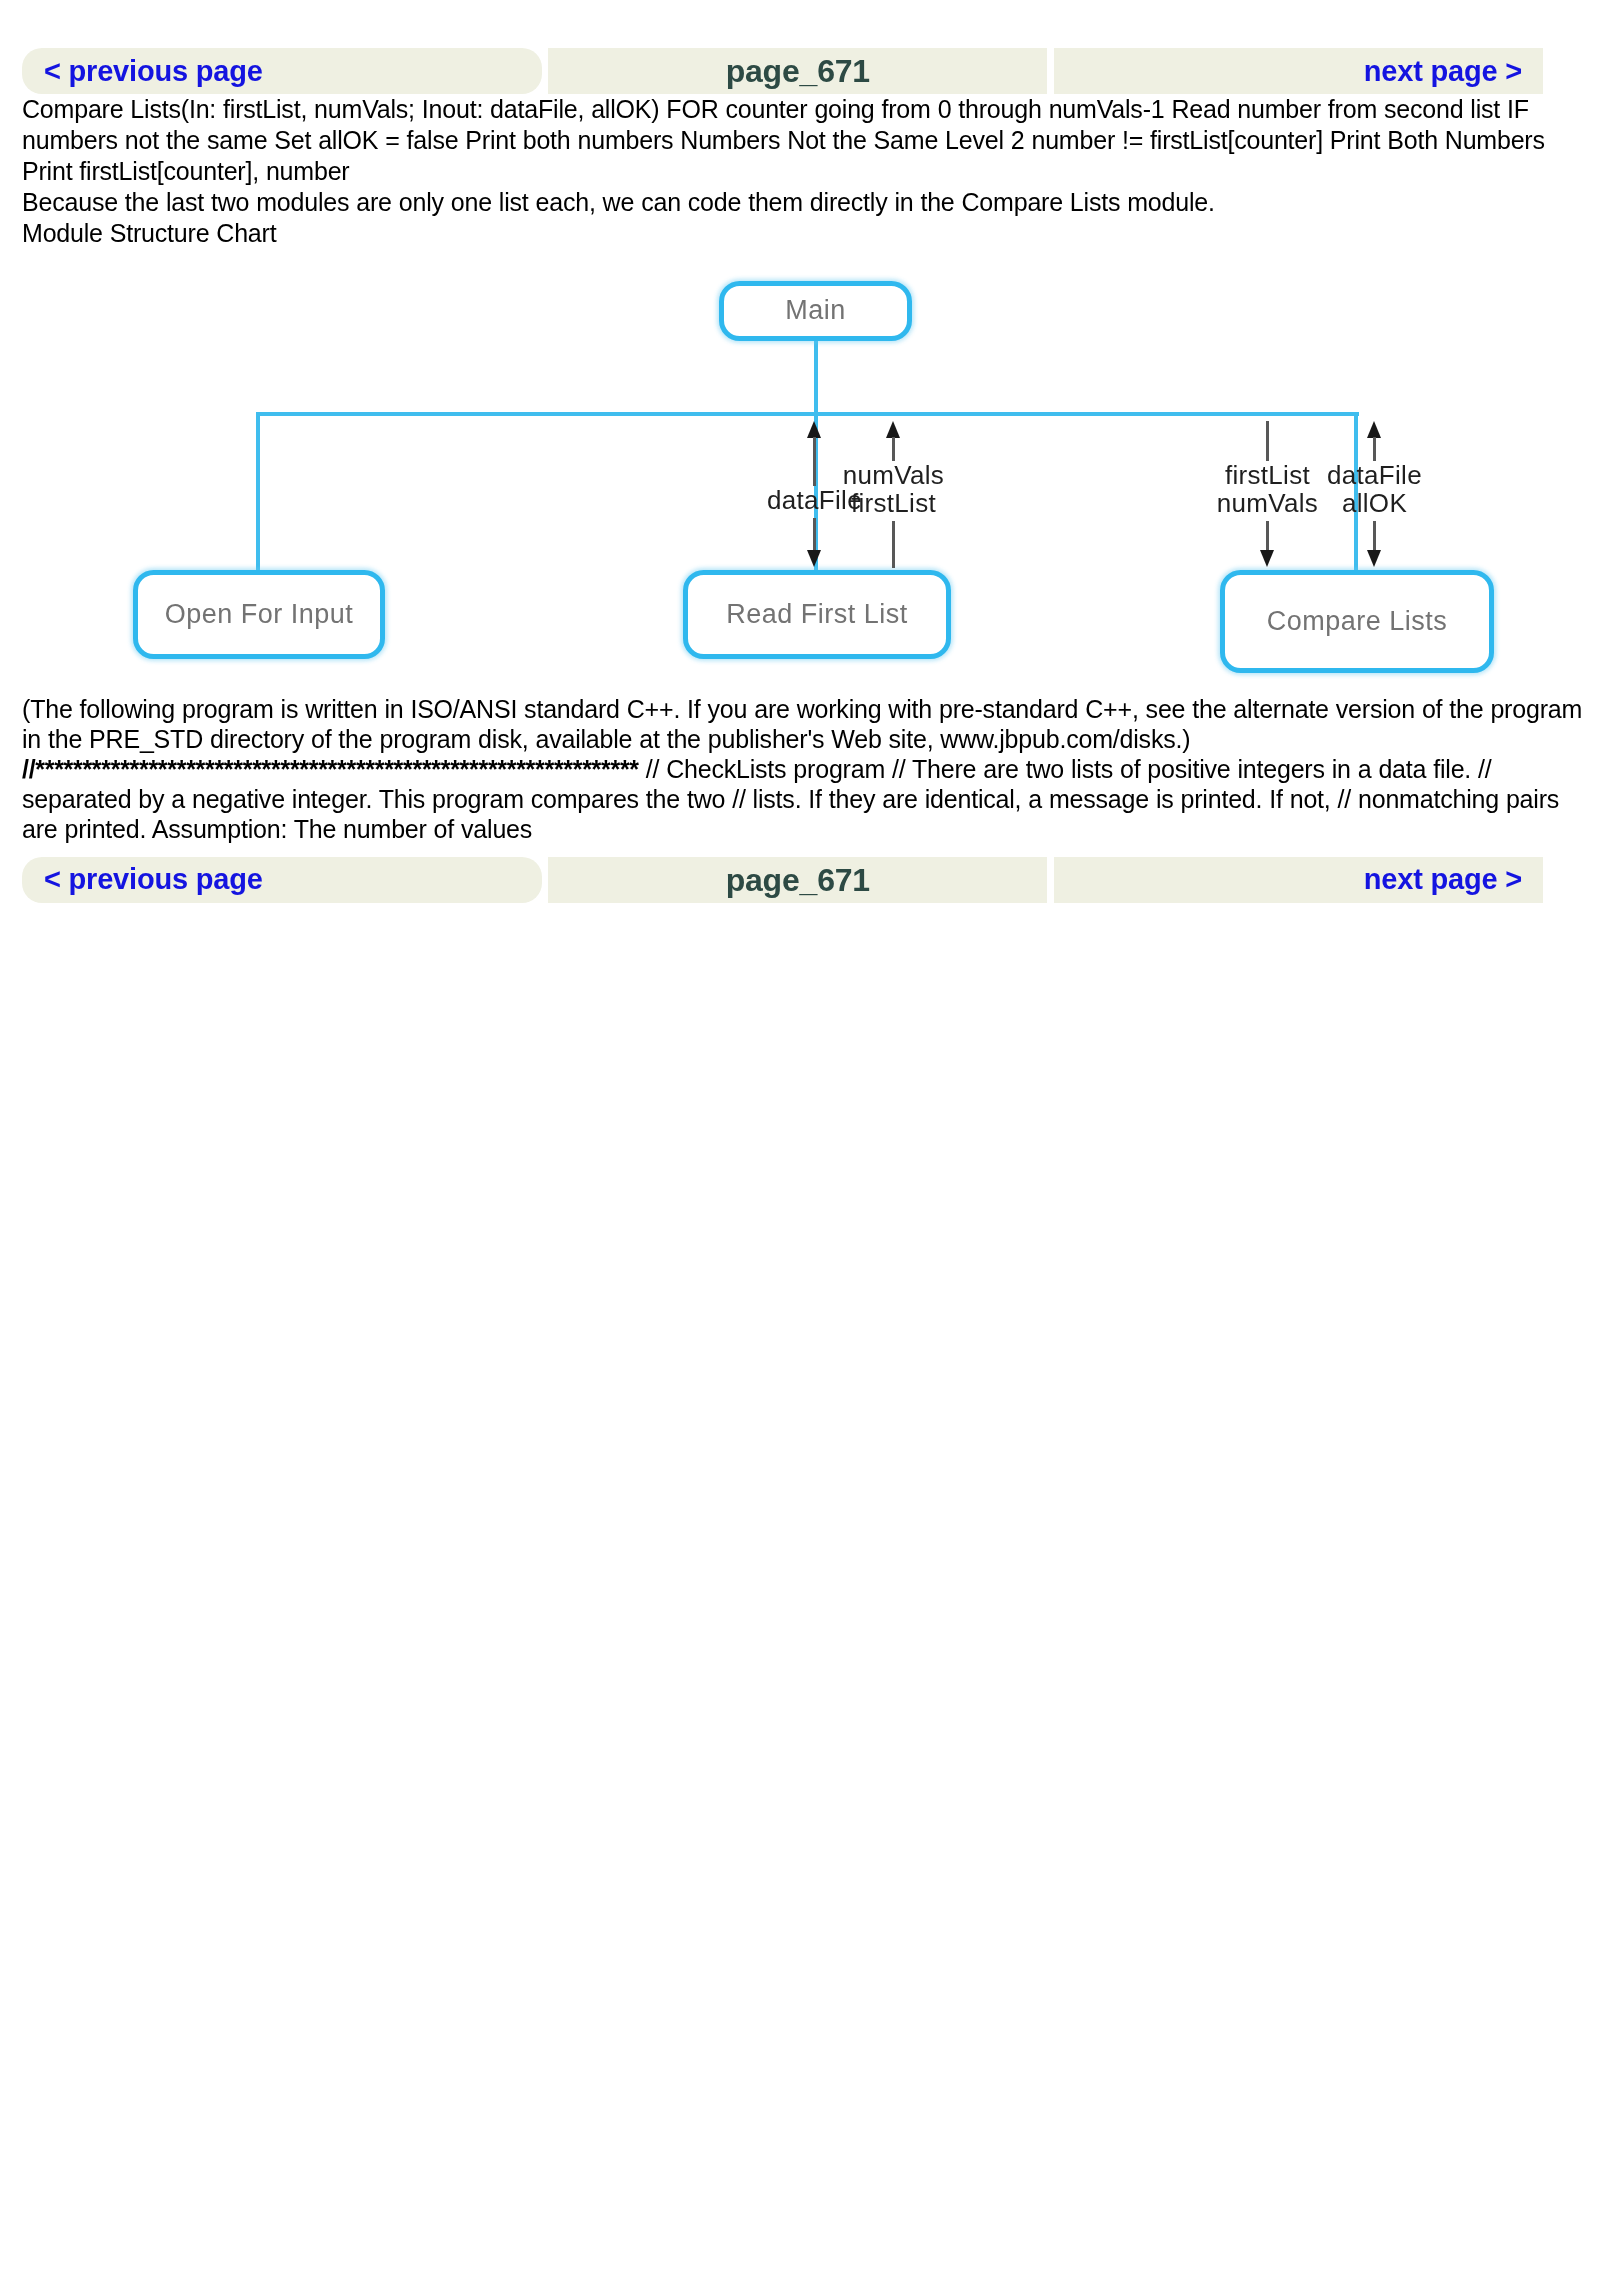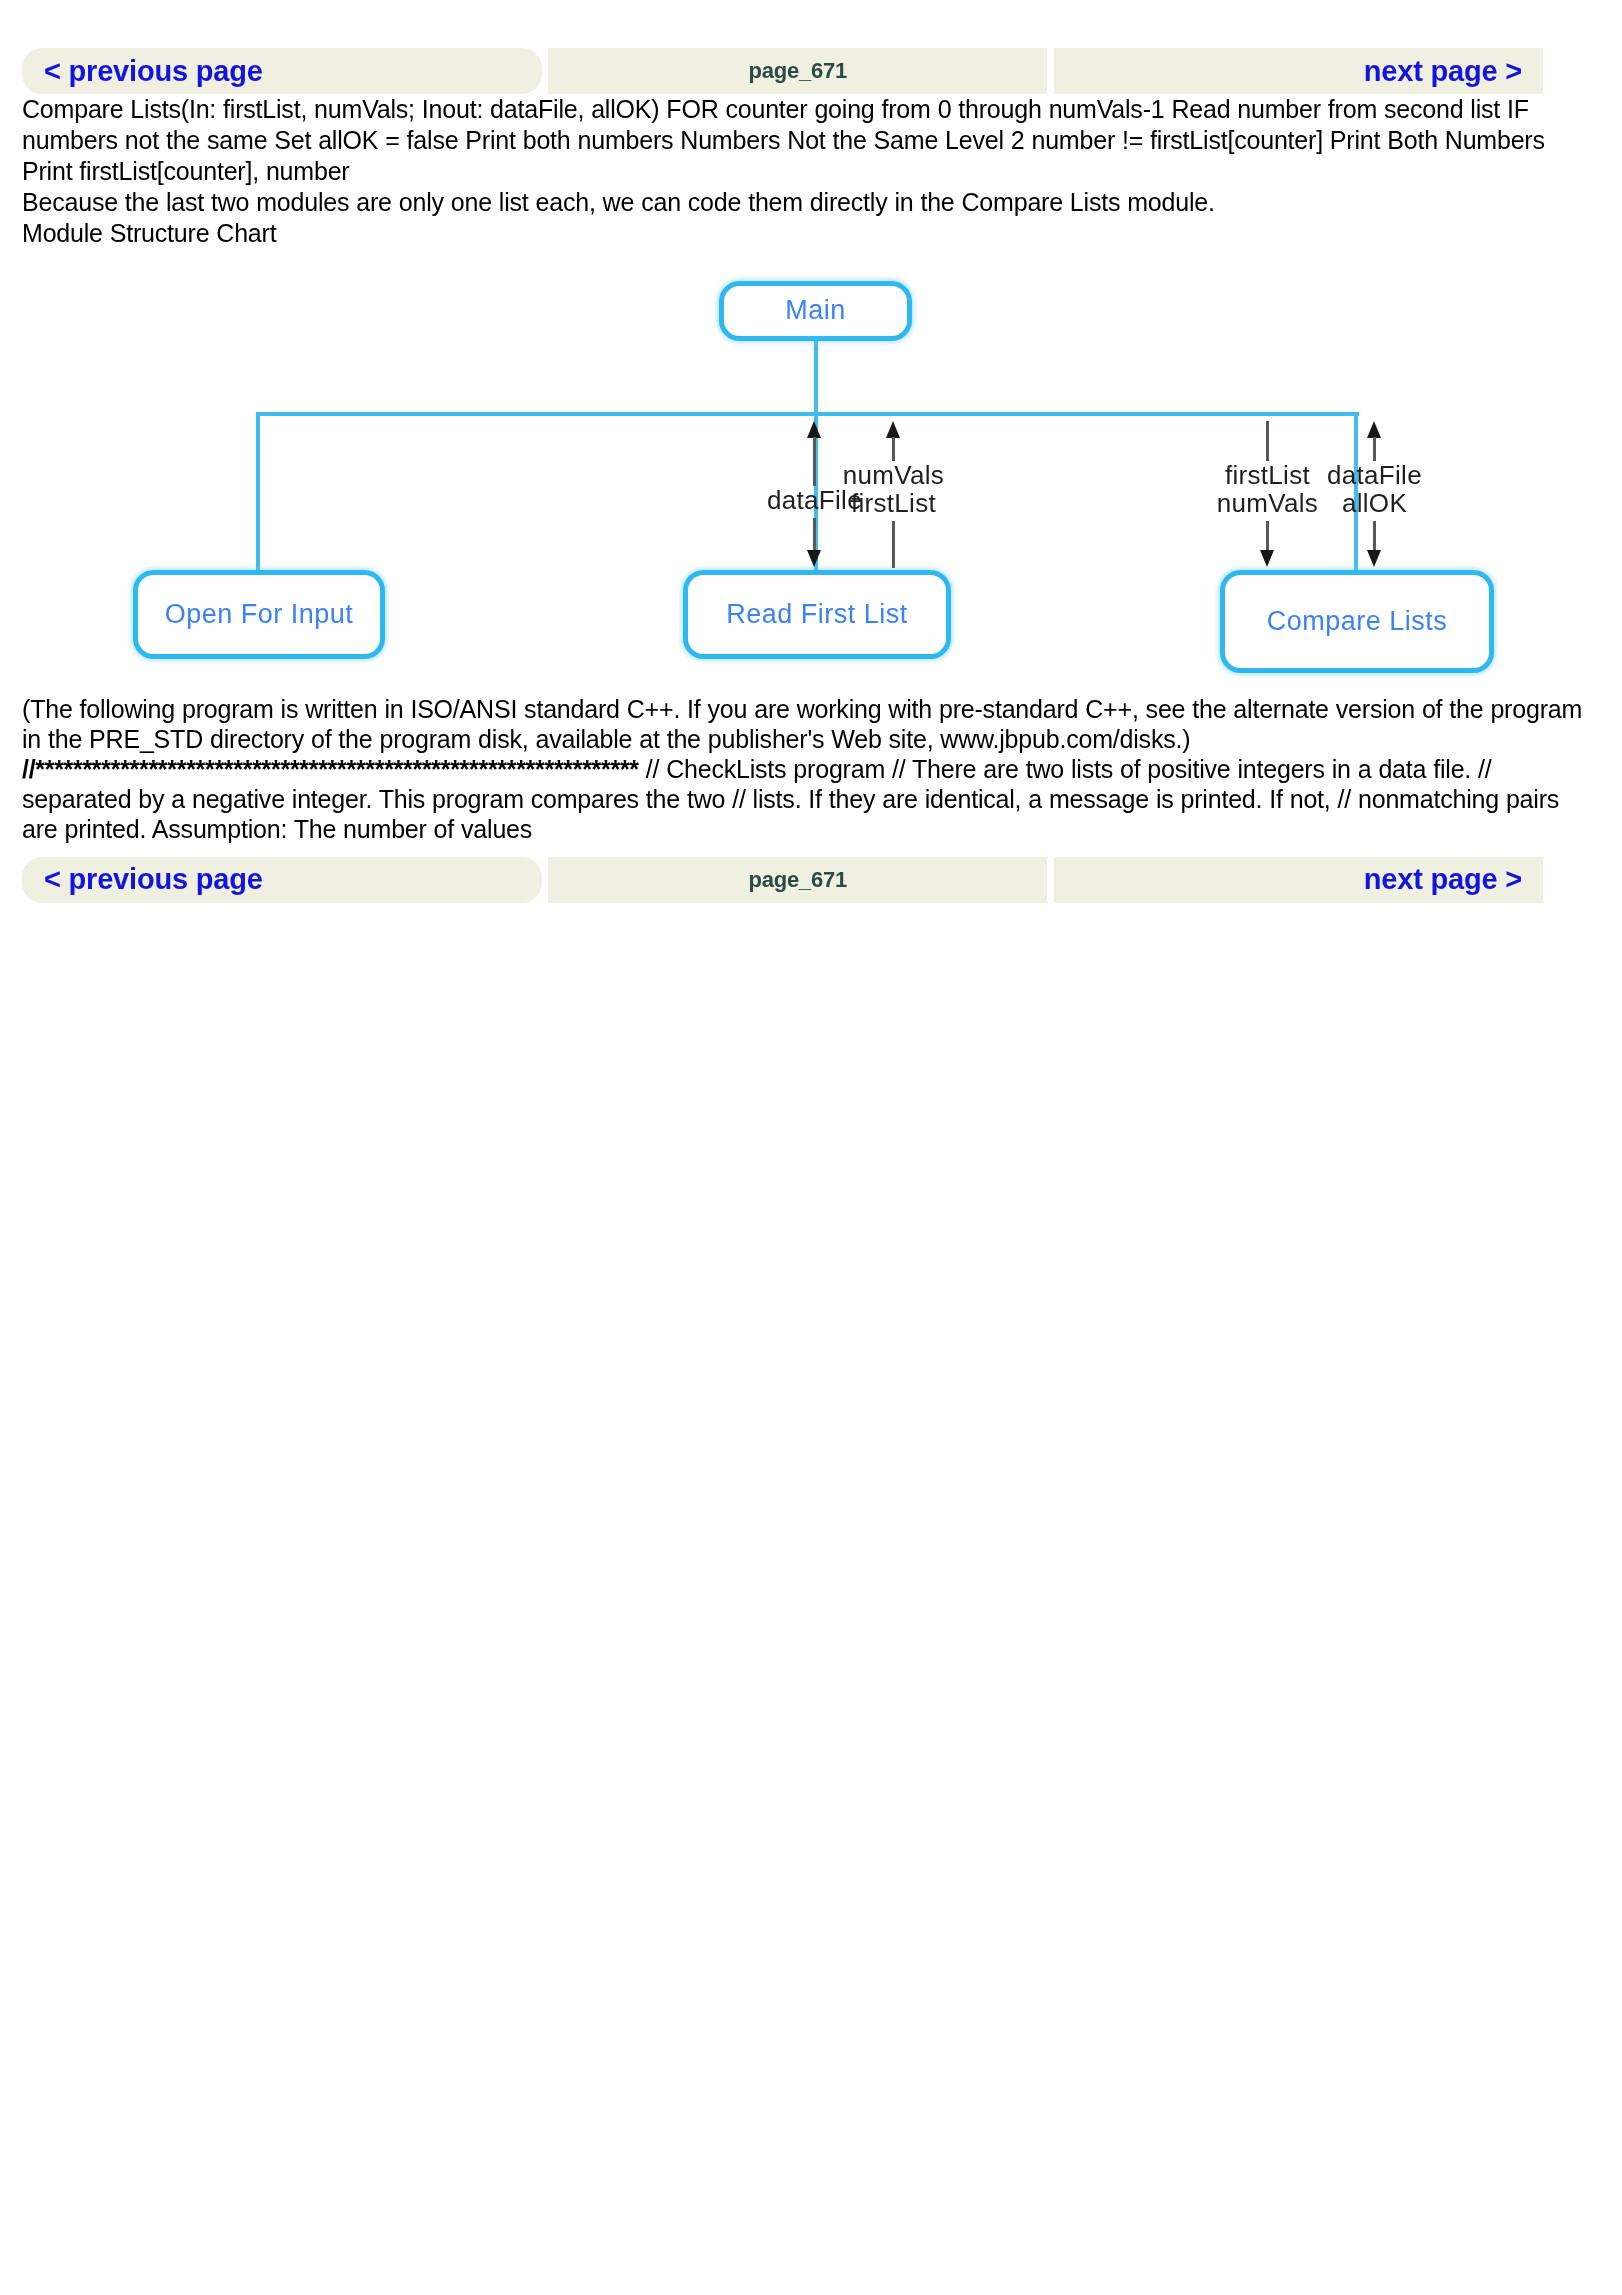--- a/index.html
+++ b/index.html
@@ -47,21 +47,21 @@
     font-weight: bold;
     font-size: 29px;
     letter-spacing: -0.2px;
     white-space: nowrap;
     text-decoration: none;
     line-height: 1;
   }
   .nav-label {
     color: #2d4a44;
     font-weight: bold;
-    font-size: 22px;
+    font-size: 32px;
     white-space: nowrap;
     letter-spacing: -0.2px;
     line-height: 1;
   }
 
   .navbar-top { margin-top: 48px; }
   .navbar-bottom { margin-top: 12.7px; }
 
   
   .textblock {
@@ -93,21 +93,21 @@
 
   .node {
     position: absolute;
     box-sizing: border-box;
     background: #ffffff;
     border: 5.5px solid #2fb8ee;
     border-radius: 20.6px;
     display: flex;
     align-items: center;
     justify-content: center;
-    color: #3b82f6;
+    color: #737373;
     font-size: 27px;
     letter-spacing: 0.5px;
     box-shadow: 0 0 4px 1.6px rgba(100,200,240,0.45);
   }
   .node-main        { left: 697px;  top: 9.5px;  width: 193px; height: 60px; }
   .node-open        { left: 111px;  top: 299px; width: 252px; height: 89px; }
   .node-read        { left: 661px;  top: 299px; width: 268px; height: 89px; }
   .node-compare     { left: 1198px; top: 299px; width: 274px; height: 103px; }
 
   

